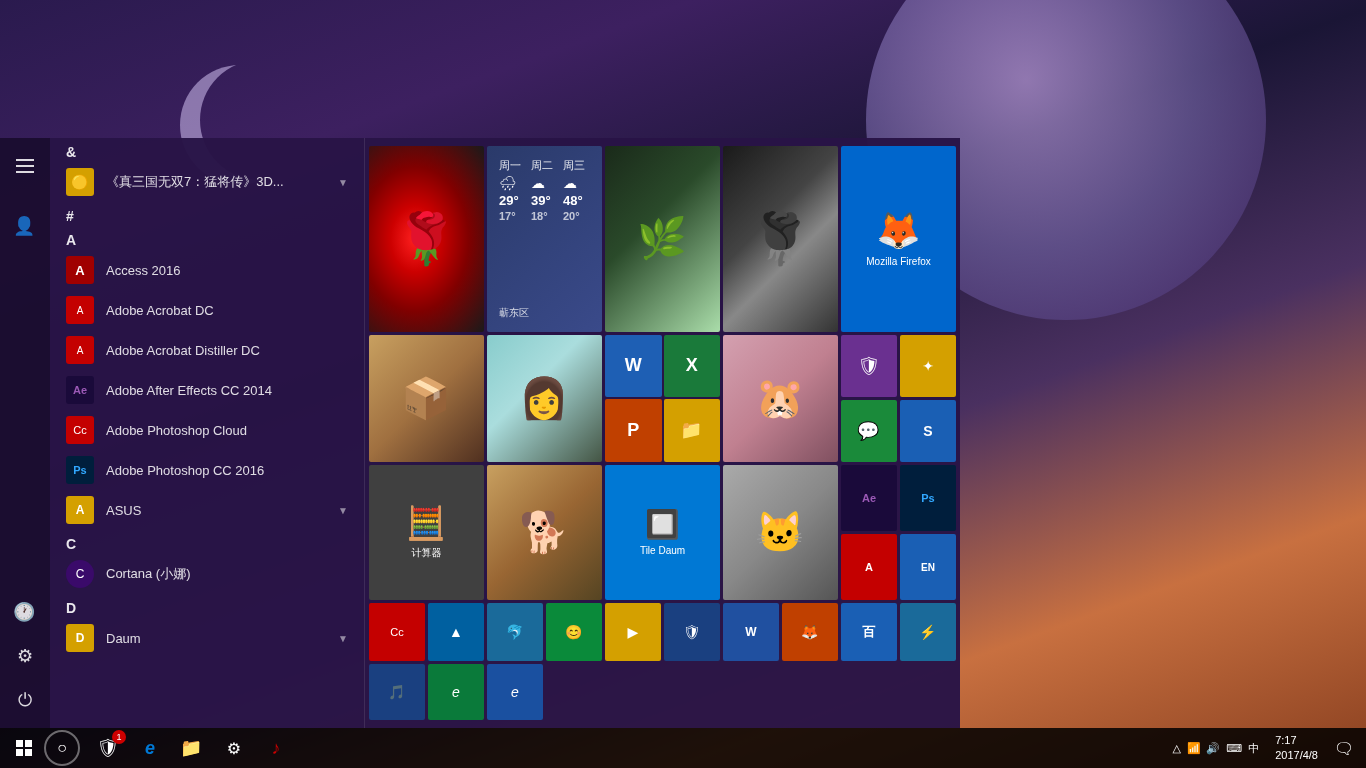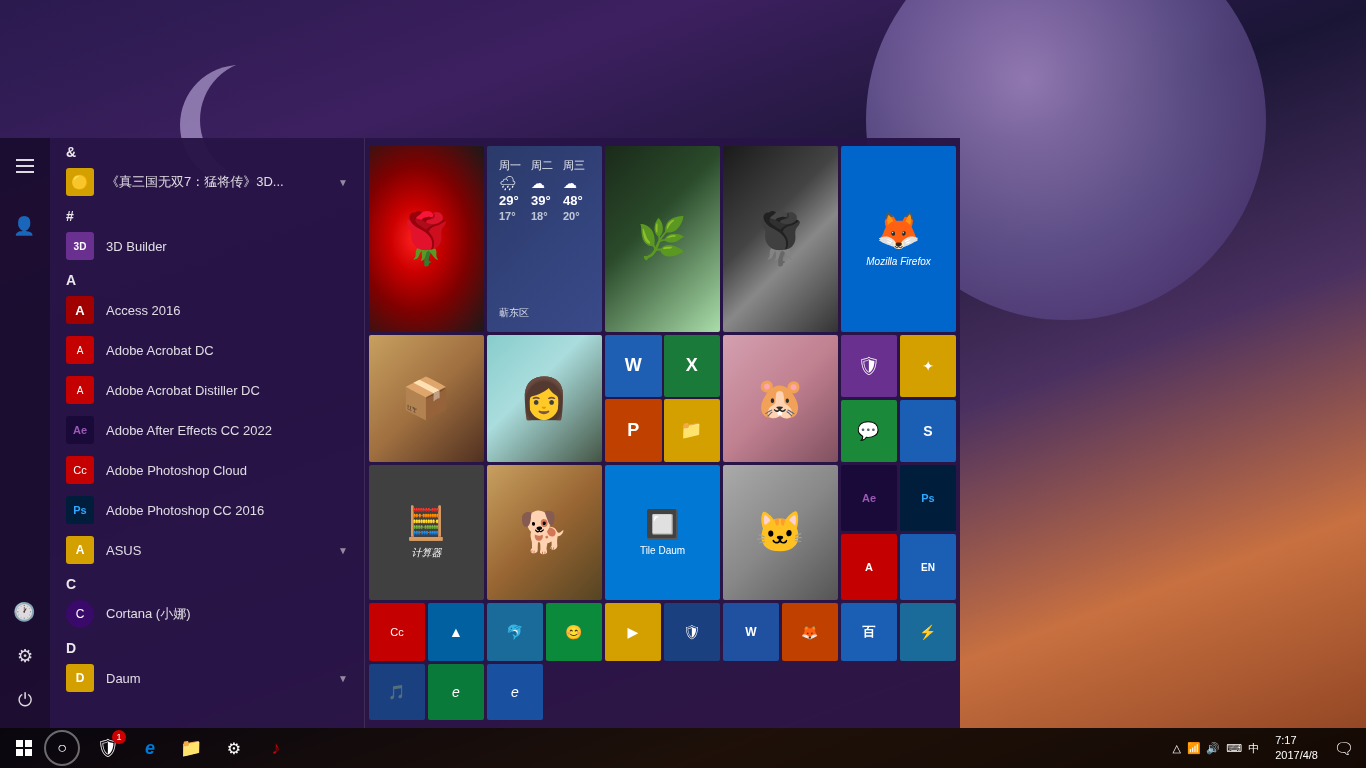--- a/index.html
+++ b/index.html
@@ -341,41 +341,37 @@
     <div class="app-list-scroll">
 
       <div class="section-letter">&amp;</div>
       <div class="app-item">
         <div class="app-item-icon" style="background:#d4a000;">🟡</div>
         <span>《真三国无双7：猛将传》3D...</span>
         <span class="app-item-expand">▼</span>
       </div>
 
       <div class="section-letter">#</div>
-      <div class="app-item">
-        <div class="app-item-icon icon-3dbuilder" style="font-size:10px;font-weight:bold;color:white;">3D</div>
-        <span>3D Builder</span>
-      </div>
 
       <div class="section-letter">A</div>
       <div class="app-item">
         <div class="app-item-icon icon-access" style="color:white;font-weight:bold;font-size:13px;">A</div>
         <span>Access 2016</span>
       </div>
       <div class="app-item">
         <div class="app-item-icon icon-acrobat" style="color:white;font-size:10px;">A</div>
         <span>Adobe Acrobat DC</span>
       </div>
       <div class="app-item">
         <div class="app-item-icon icon-distiller" style="color:white;font-size:10px;">A</div>
         <span>Adobe Acrobat Distiller DC</span>
       </div>
       <div class="app-item">
         <div class="app-item-icon icon-aftereffects" style="color:#9b59b6;font-size:11px;font-weight:bold;">Ae</div>
-        <span>Adobe After Effects CC 2022</span>
+        <span>Adobe After Effects CC 2014</span>
       </div>
       <div class="app-item">
         <div class="app-item-icon icon-creativecloud" style="color:white;font-size:11px;">Cc</div>
         <span>Adobe Photoshop Cloud</span>
       </div>
       <div class="app-item">
         <div class="app-item-icon icon-photoshop" style="color:#31a8ff;font-size:11px;font-weight:bold;">Ps</div>
         <span>Adobe Photoshop CC 2016</span>
       </div>
       <div class="app-item">
@@ -436,21 +432,21 @@
       <div style="grid-column:span 2;grid-row:span 2;border-radius:2px;overflow:hidden;cursor:pointer;background:linear-gradient(135deg,#1a2a1a 0%,#2a4a2a 40%,#aaddaa 100%);display:flex;align-items:center;justify-content:center;font-size:40px;">
         🌿
       </div>
 
       <div style="grid-column:span 2;grid-row:span 2;border-radius:2px;overflow:hidden;cursor:pointer;background:linear-gradient(135deg,#1a1a1a 0%,#444 40%,#888 60%,#333 100%);display:flex;align-items:center;justify-content:center;font-size:50px;filter:grayscale(1);">
         🌹
       </div>
 
       <div style="grid-column:span 2;grid-row:span 2;border-radius:2px;overflow:hidden;cursor:pointer;background:#0066cc;display:flex;flex-direction:column;align-items:center;justify-content:center;">
         <div style="font-size:36px;">🦊</div>
-        <div style="color:white;font-size:10px;margin-top:4px;font-style:italic;">Mozilla Firefox</div>
+        <div style="color:white;font-size:10px;margin-top:4px;">Mozilla Firefox</div>
       </div>
 
       <div style="grid-column:span 2;grid-row:span 2;border-radius:2px;overflow:hidden;cursor:pointer;background:linear-gradient(135deg,#c8a060 0%,#a07040 50%,#503020 100%);display:flex;align-items:center;justify-content:center;font-size:40px;">
         📦
       </div>
 
       <div style="grid-column:span 2;grid-row:span 2;border-radius:2px;overflow:hidden;cursor:pointer;background:linear-gradient(135deg,#88cccc 0%,#aadddd 40%,#445544 100%);display:flex;align-items:center;justify-content:center;font-size:40px;">
         👩
       </div>
 
@@ -468,21 +464,21 @@
       <div style="grid-column:span 1;grid-row:span 1;border-radius:2px;background:#6a3090;display:flex;align-items:center;justify-content:center;color:white;font-size:18px;cursor:pointer;">🛡</div>
 
       <div style="grid-column:span 1;grid-row:span 1;border-radius:2px;background:#d4a000;display:flex;align-items:center;justify-content:center;color:white;font-size:14px;cursor:pointer;">✦</div>
 
       <div style="grid-column:span 1;grid-row:span 1;border-radius:2px;background:#1a8a3a;display:flex;align-items:center;justify-content:center;color:white;font-size:18px;cursor:pointer;">💬</div>
 
       <div style="grid-column:span 1;grid-row:span 1;border-radius:2px;background:#1a5fb4;display:flex;align-items:center;justify-content:center;color:white;font-size:14px;font-weight:bold;cursor:pointer;">S</div>
 
       <div style="grid-column:span 2;grid-row:span 2;border-radius:2px;overflow:hidden;cursor:pointer;background:#404040;display:flex;flex-direction:column;align-items:center;justify-content:center;">
         <div style="font-size:32px;">🧮</div>
-        <div style="color:white;font-size:10px;margin-top:4px;font-style:italic;">计算器</div>
+        <div style="color:white;font-size:10px;margin-top:4px;">计算器</div>
       </div>
 
       <div style="grid-column:span 2;grid-row:span 2;border-radius:2px;overflow:hidden;cursor:pointer;background:linear-gradient(135deg,#c8a060 0%,#996633 50%,#554422 100%);display:flex;align-items:center;justify-content:center;font-size:40px;">
         🐕
       </div>
 
       <div style="grid-column:span 2;grid-row:span 2;border-radius:2px;overflow:hidden;cursor:pointer;background:#0078d4;display:flex;flex-direction:column;align-items:center;justify-content:center;">
         <div style="font-size:28px;">🔲</div>
         <div style="color:white;font-size:10px;margin-top:4px;">Tile Daum</div>
       </div>

